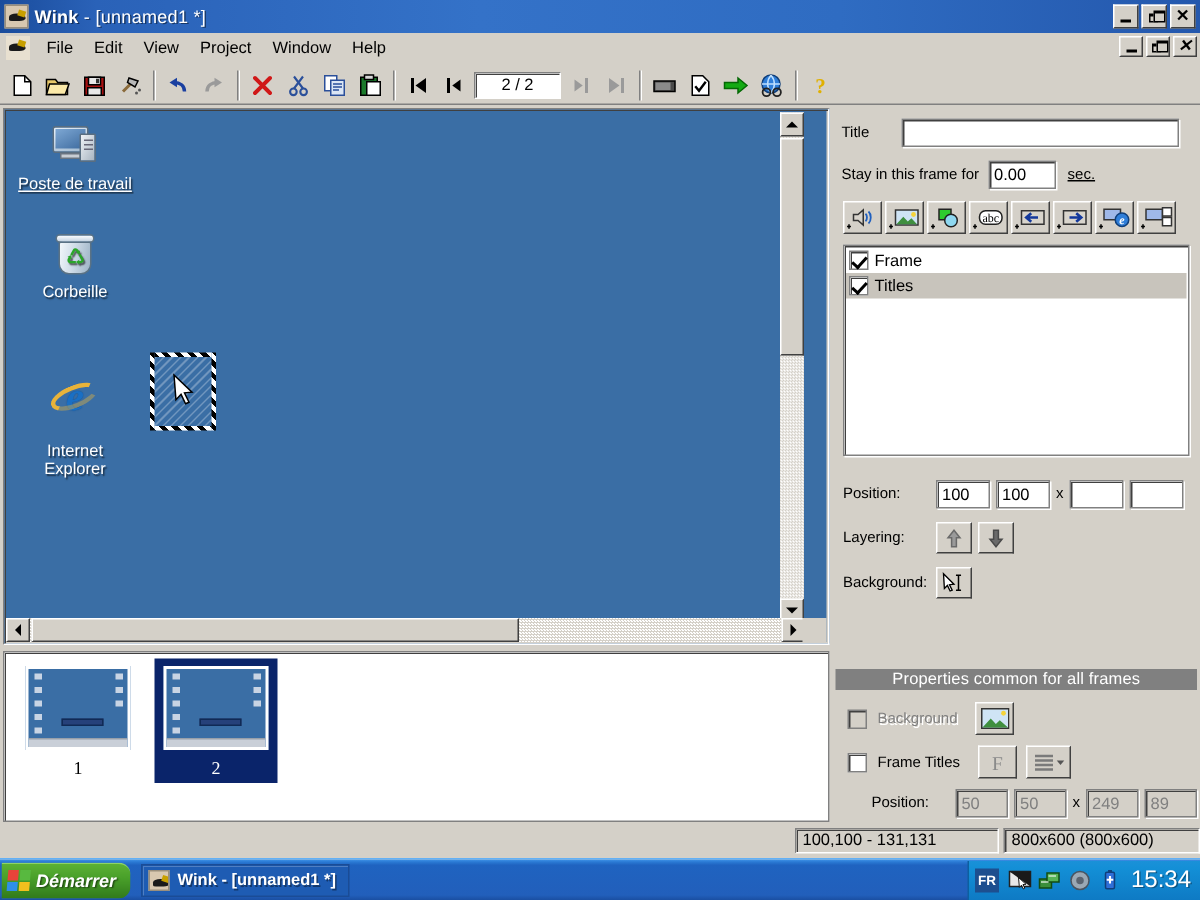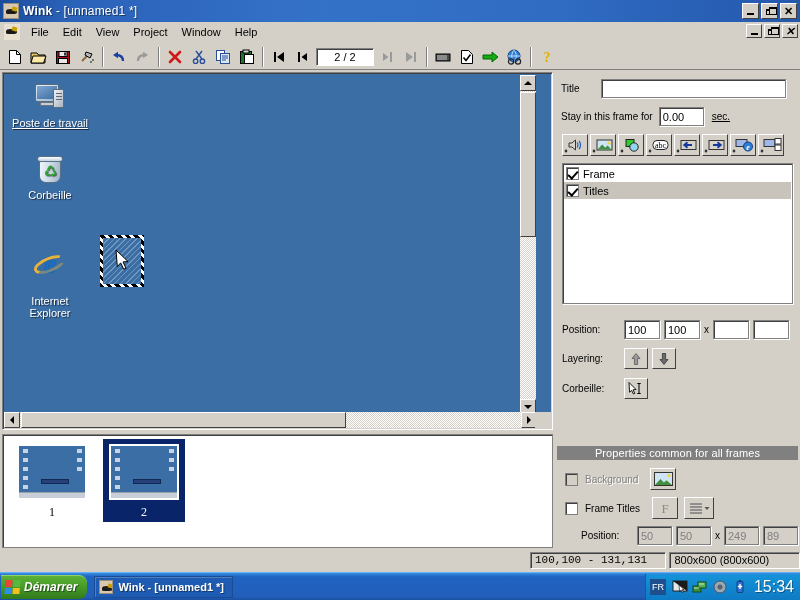--- a/index.html
+++ b/index.html
@@ -248,21 +248,21 @@
     text-shadow:1px 1px 0 rgba(0,0,0,.4);
     box-shadow: inset 1px 1px 0 rgba(255,255,255,.22);
   }
   .tray {
     position:absolute;right:0;top:1px;height:26px;
     background:linear-gradient(to bottom,#1a91d8 0%,#138fd6 20%,#0e7ac4 100%);
     display:flex;align-items:center;gap:4px;padding:0 6px 0 4px;
     border-left:1px solid #0c5fa0;
   }
   .trayclock{color:#fff;font-size:16px;text-shadow:1px 1px 0 rgba(0,0,0,.35);margin-left:2px;}
-  .langbox{width:16px;height:16px;background:#1d4f8f;color:#fff;font-size:9px;display:flex;align-items:center;justify-content:center;font-weight:normal;margin-right:2px;}
+  .langbox{width:16px;height:16px;background:#1d4f8f;color:#fff;font-size:9px;display:flex;align-items:center;justify-content:center;font-weight:bold;margin-right:2px;}
   .trayicon{width:16px;height:16px;position:relative;}
 </style>
 </head>
 <body>
 
 <div class="app">
 
   <div class="titlebar">
     <div class="title-icon"></div>
     <div class="title-text"><span>Wink</span><span class="light"> - [unnamed1 *]</span></div>
@@ -639,21 +639,21 @@
           </svg>
       </div>
       <div class="sqbtn" style="margin-left:4px;">
         <svg width="12" height="14">
             <path d="M6 12.5l4-5H7.6v-6H4.4v6H2z" fill="#6a6a6a" stroke="#4a4a4a"></path>
           </svg>
       </div>
     </div>
 
     <div class="row" style="margin-top:9px;">
-      <div class="lbl" style="width:62px;margin-left:5px;">Corbeille:</div>
+      <div class="lbl" style="width:62px;margin-left:5px;">Background:</div>
       <div class="sqbtn">
         <svg width="18" height="15">
             <path d="M2 1.5l7 7-3 .3 1.8 3.6-1.4.6-1.8-3.7-2 2z" fill="#fff" stroke="#000" stroke-width=".9"></path>
             <path d="M12 2.5v10M10.3 2.5h3.4M10.3 12.5h3.4" stroke="#000" fill="none"></path>
           </svg>
       </div>
     </div>
   </div>
 
   <div class="rpanel" style="top:446px;height:104px;">
@@ -691,21 +691,21 @@
       <div class="lbl" style="width:58px;margin-left:24px;">Position:</div>
       <div class="tfield dis" style="width:36px;">50</div>
       <div class="tfield dis" style="width:36px;margin-left:4px;">50</div>
       <div class="lbl" style="margin:0 4px;">x</div>
       <div class="tfield dis" style="width:36px;">249</div>
       <div class="tfield dis" style="width:36px;margin-left:4px;">89</div>
     </div>
   </div>
 
   <div class="statusbar">
-    <div class="spane" style="margin-left:530px;width:141px;font-family:Liberation Mono, monospace;">100,100 - 131,131</div>
+    <div class="spane" style="margin-left:530px;width:141px;">100,100 - 131,131</div>
     <div class="spane" style="width:135px;">800x600 (800x600)</div>
   </div>
 
   <div class="taskbar">
     <div class="startbtn">
       <div class="flag">
         <i style="background:#e8443a"></i>
           <i style="background:#58b93f"></i>
           <i style="background:#2f8fe8"></i>
           <i style="background:#f2c01e"></i>

